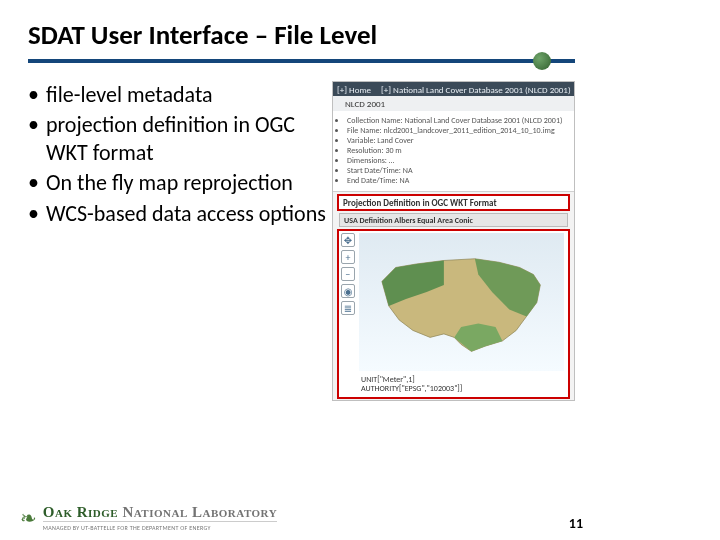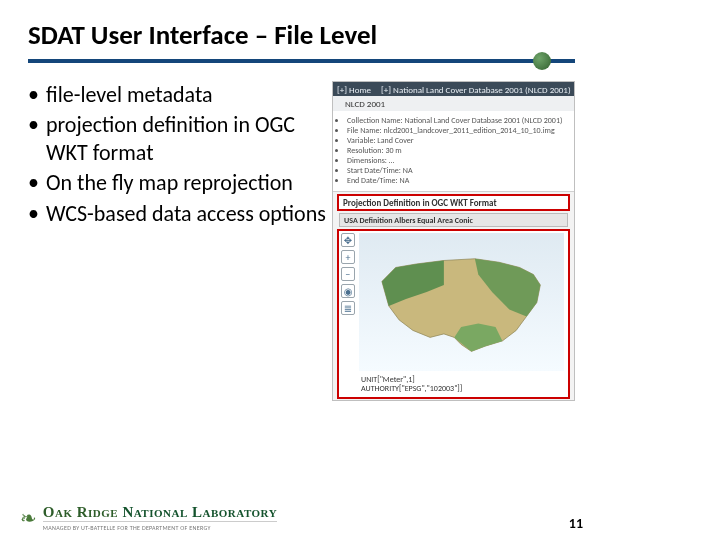--- a/index.html
+++ b/index.html
@@ -28,21 +28,21 @@
   .map-tools div{width:14px;height:14px;background:#fff;border:1px solid #9aa5ad;border-radius:2px;display:flex;align-items:center;justify-content:center;font-size:10px;color:#4a6f8f}
   .map-canvas{position:absolute;left:20px;right:4px;top:2px;bottom:26px;background:linear-gradient(#dfeaf2,#f5fbff);overflow:hidden}
   .usa{position:absolute;left:8%;top:12%;width:84%;height:76%}
   .usa svg{width:100%;height:100%}
   .proj-text{position:absolute;left:22px;bottom:4px;right:6px;font-size:8px;line-height:1.1;background:#fff}
   .footer{position:absolute;left:20px;bottom:8px;right:20px;display:flex;align-items:flex-end}
   .logo{display:flex;align-items:center;gap:6px}
   .leaf{color:#4a7a3a;font-size:20px;line-height:1}
   .logo-text{display:flex;flex-direction:column}
   .logo-main{font-family:Georgia,serif;font-variant:small-caps;letter-spacing:.5px;color:#2e5d2a;font-size:15px;font-weight:700}
-  .logo-main .nat{color:#14532d}
+  .logo-main .nat{color:#737373}
   .logo-sub{font-size:6px;letter-spacing:.3px;color:#777;border-top:1px solid #ccc;padding-top:2px}
   .pagenum{margin-left:auto;font-size:14px;font-weight:700;color:#000}
 </style>
 </head>
 <body>
 
 <div class="slide">
   <div class="title">SDAT User Interface – File Level</div>
   <div class="rule-wrap">
     <div class="rule"></div>

